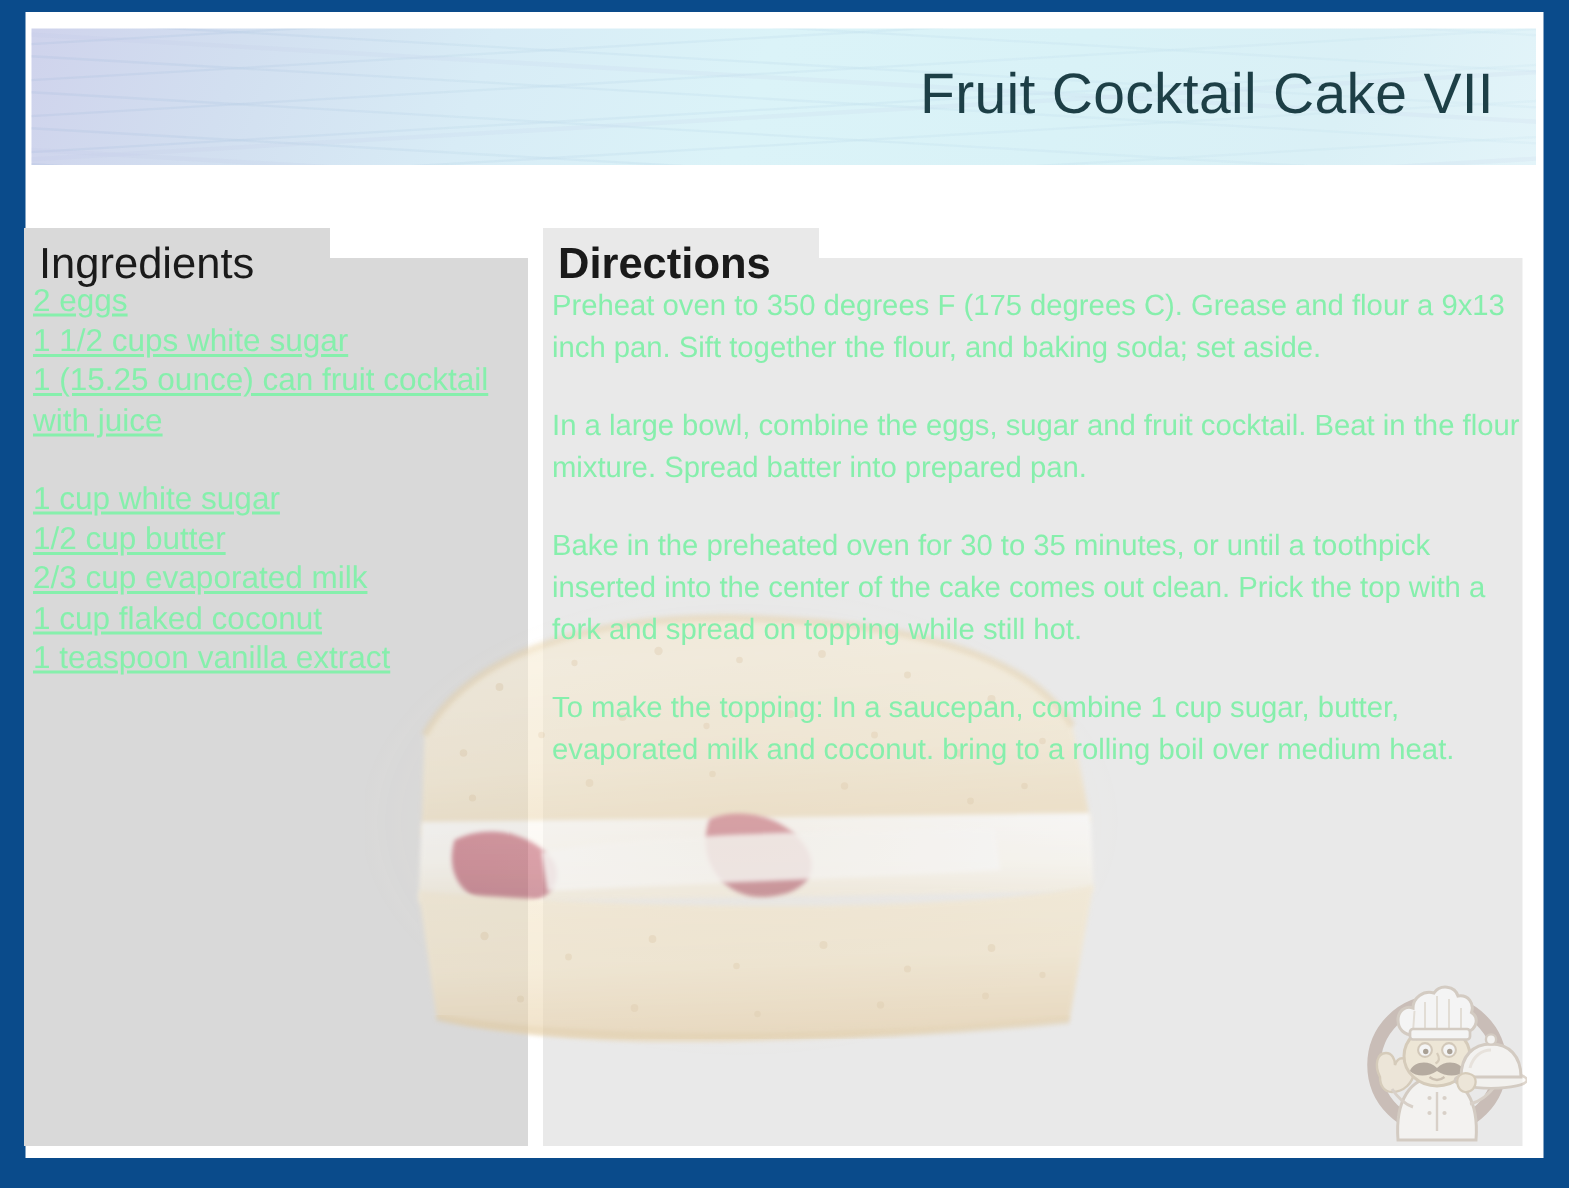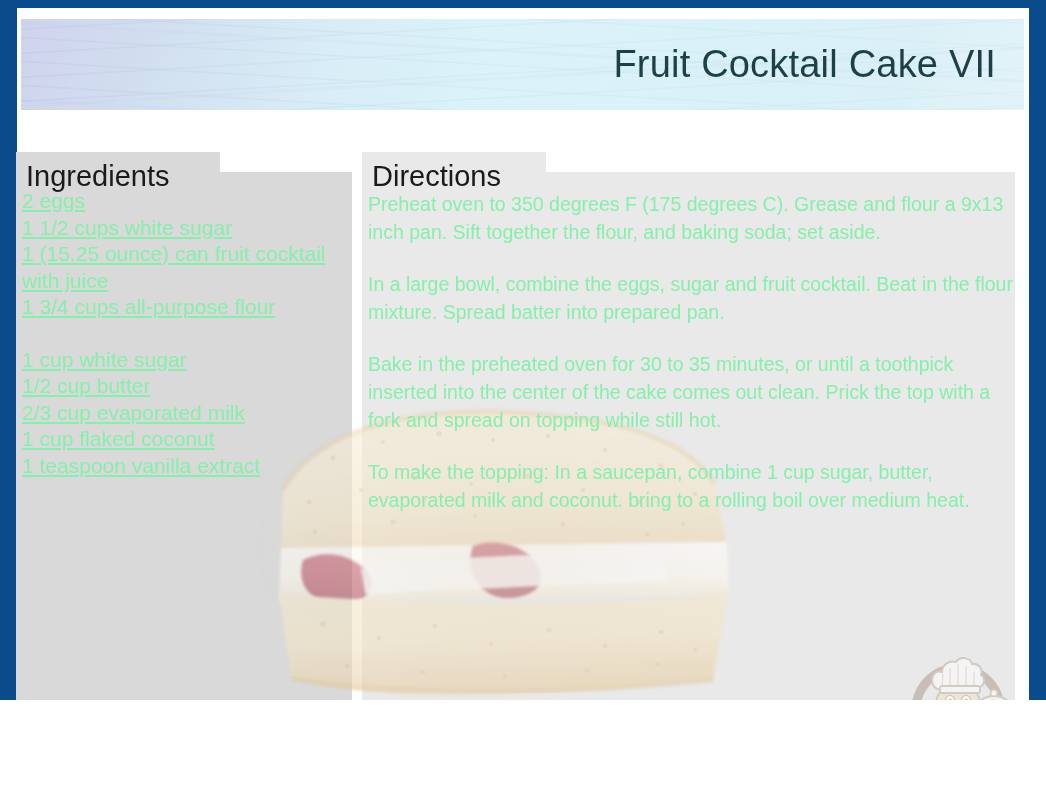--- a/index.html
+++ b/index.html
@@ -7,21 +7,21 @@
     margin: 0;
     padding: 0;
     background: #ffffff;
   }
   body {
     font-family: "Liberation Sans", sans-serif;
   }
   #card {
     position: relative;
     width: 1046px;
-    height: 700px;
+    height: 792px;
     background: #094a88;
     background: #0b4b8c;
     overflow: hidden;
   }
   
   #frame {
     position: absolute;
     left: 0; top: 0;
     width: 1046px;
     height: 792px;
@@ -88,20 +88,21 @@
     top: 126px;
     width: 180px;
     height: 44px;
   }
   #tab-directions {
     left: 362px;
     top: 126px;
     width: 160px;
     height: 44px;
     background: #e9e9e9;
+    font-weight: bold;
   }
   
   #panel-ingredients {
     position: absolute;
     left: 16px;
     top: 172px;
     width: 336px;
     height: 592px;
     background: #d9d9d9;
   }
@@ -360,21 +361,20 @@
 
   <div class="tab" id="tab-ingredients">Ingredients</div>
   <div class="tab" id="tab-directions">Directions</div>
 
   <div id="ingredients-list">
     <div>
       <div class="ing-line">2 eggs</div>
       <div class="ing-line">1 1/2 cups white sugar</div>
       <div class="ing-line">1 (15.25 ounce) can fruit cocktail
 with juice</div>
-      <div class="ing-line">1 3/4 cups all-purpose flour</div>
     </div>
     <div class="ing-gap"></div>
     <div>
       <div class="ing-line">1 cup white sugar</div>
       <div class="ing-line">1/2 cup butter</div>
       <div class="ing-line">2/3 cup evaporated milk</div>
       <div class="ing-line">1 cup flaked coconut</div>
       <div class="ing-line">1 teaspoon vanilla extract</div>
     </div>
   </div>

